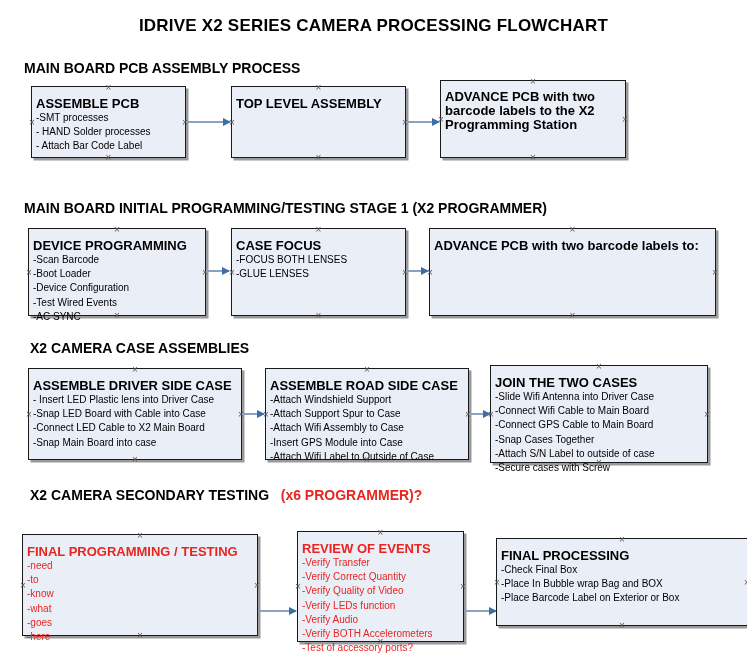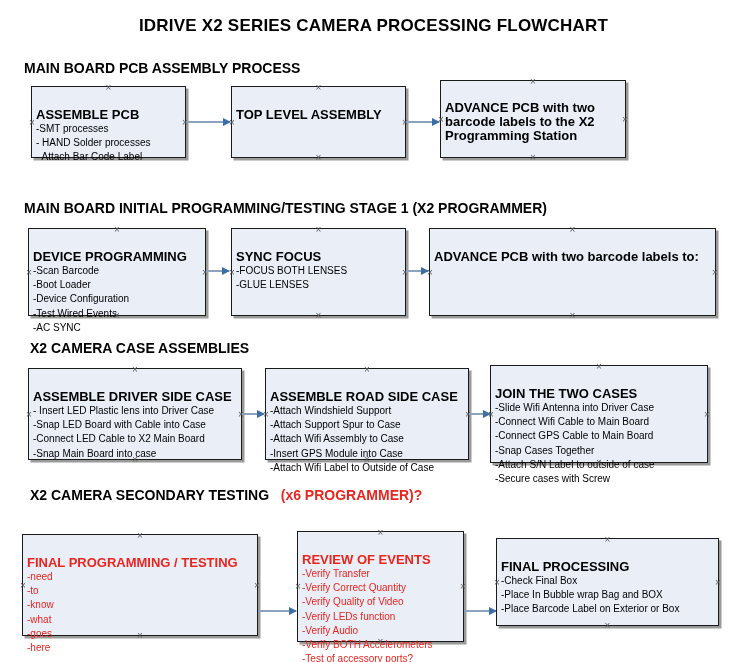--- a/index.html
+++ b/index.html
@@ -40,21 +40,21 @@
   .section-title .accent {
     color: #e8251f;
   }
   
   .node {
     position: absolute;
     box-sizing: border-box;
     background: #e9eef7;
     border: 1.3px solid #1a1a1a;
     box-shadow: 2.5px 2.5px 0 0 #9a9a9a;
-    padding: 20px 4px 2px 4px;
+    padding: 9px 4px 2px 4px;
   }
   .node .n-title {
     font-size: 13px;
     font-weight: bold;
     line-height: 15px;
     color: #000;
     white-space: nowrap;
   }
   .node .n-line {
     font-size: 10px;
@@ -167,21 +167,21 @@
     <span class="handle" style="left:50%; top:100%;"></span>
     <span class="handle" style="left:0; top:50%;"></span>
     <span class="handle" style="left:100%; top:50%;"></span>
   </div>
 
   <div class="conn" style="left:206px; top:270px; width:23px;">
     <span class="head"></span>
   </div>
 
   <div class="node" style="left:231px; top:228px; width:175px; height:88px;">
-    <div class="n-title">SYNC FOCUS</div>
+    <div class="n-title">CASE FOCUS</div>
     <div class="n-body">
       <div class="n-line">-FOCUS BOTH LENSES</div>
       <div class="n-line">-GLUE LENSES</div>
     </div>
     <span class="handle" style="left:50%; top:0;"></span>
     <span class="handle" style="left:50%; top:100%;"></span>
     <span class="handle" style="left:0; top:50%;"></span>
     <span class="handle" style="left:100%; top:50%;"></span>
   </div>
 
@@ -293,21 +293,21 @@
     <span class="handle" style="left:50%; top:0;"></span>
     <span class="handle" style="left:50%; top:100%;"></span>
     <span class="handle" style="left:0; top:50%;"></span>
     <span class="handle" style="left:100%; top:50%;"></span>
   </div>
 
   <div class="conn" style="left:464px; top:610px; width:32px;">
     <span class="head"></span>
   </div>
 
-  <div class="node" style="left:496px; top:538px; width:223px; height:88px;">
+  <div class="node" style="left:496px; top:538px; width:252px; height:88px;">
     <div class="n-title">FINAL PROCESSING</div>
     <div class="n-body">
       <div class="n-line"> -Check Final Box</div>
       <div class="n-line">-Place In Bubble wrap Bag and BOX</div>
       <div class="n-line">-Place Barcode Label on Exterior or Box</div>
     </div>
     <span class="handle" style="left:50%; top:0;"></span>
     <span class="handle" style="left:50%; top:100%;"></span>
     <span class="handle" style="left:0; top:50%;"></span>
     <span class="handle" style="left:100%; top:50%;"></span>

